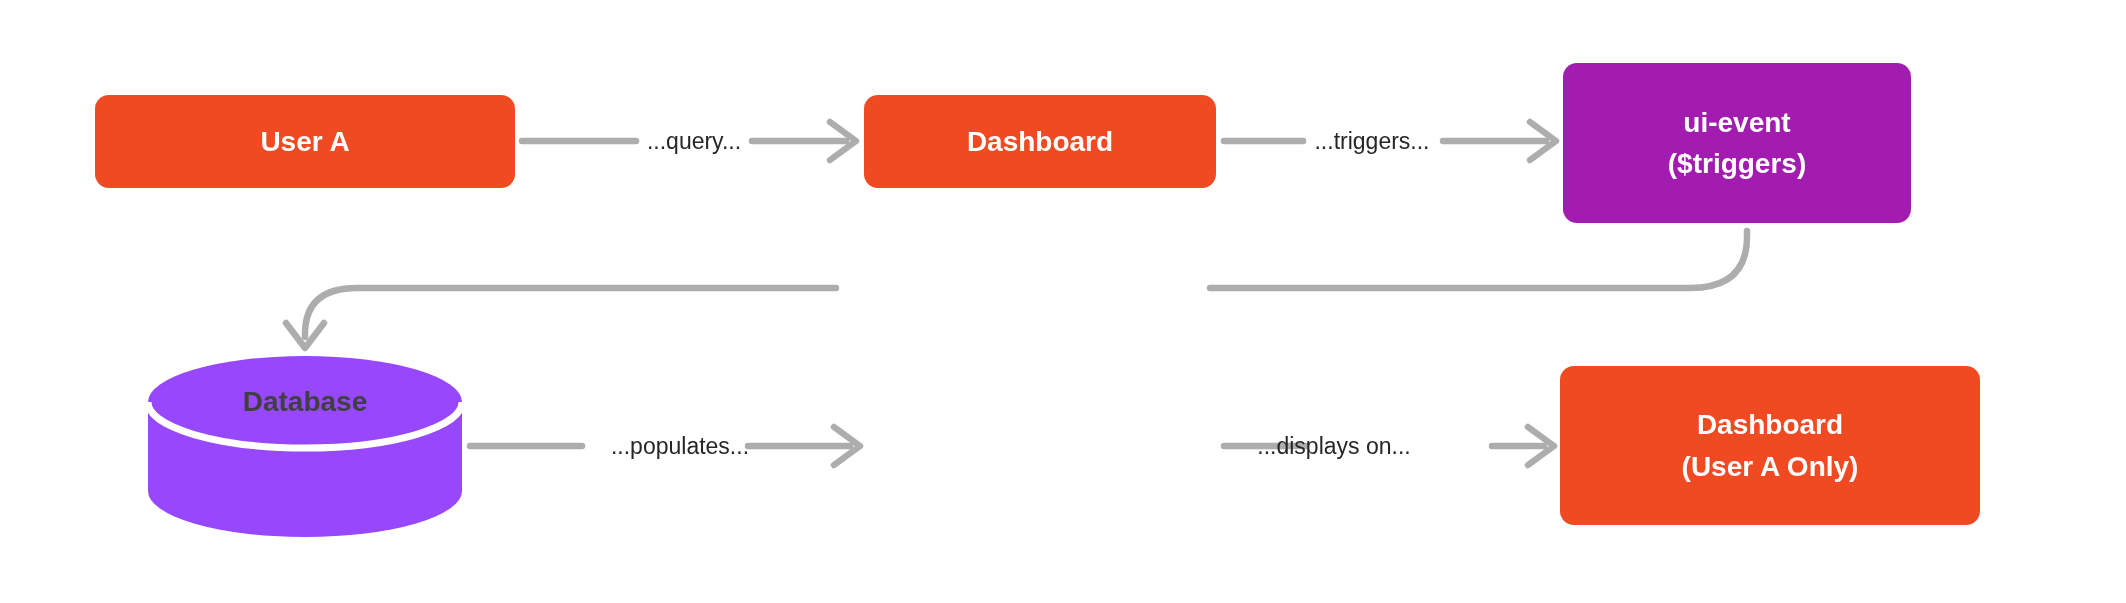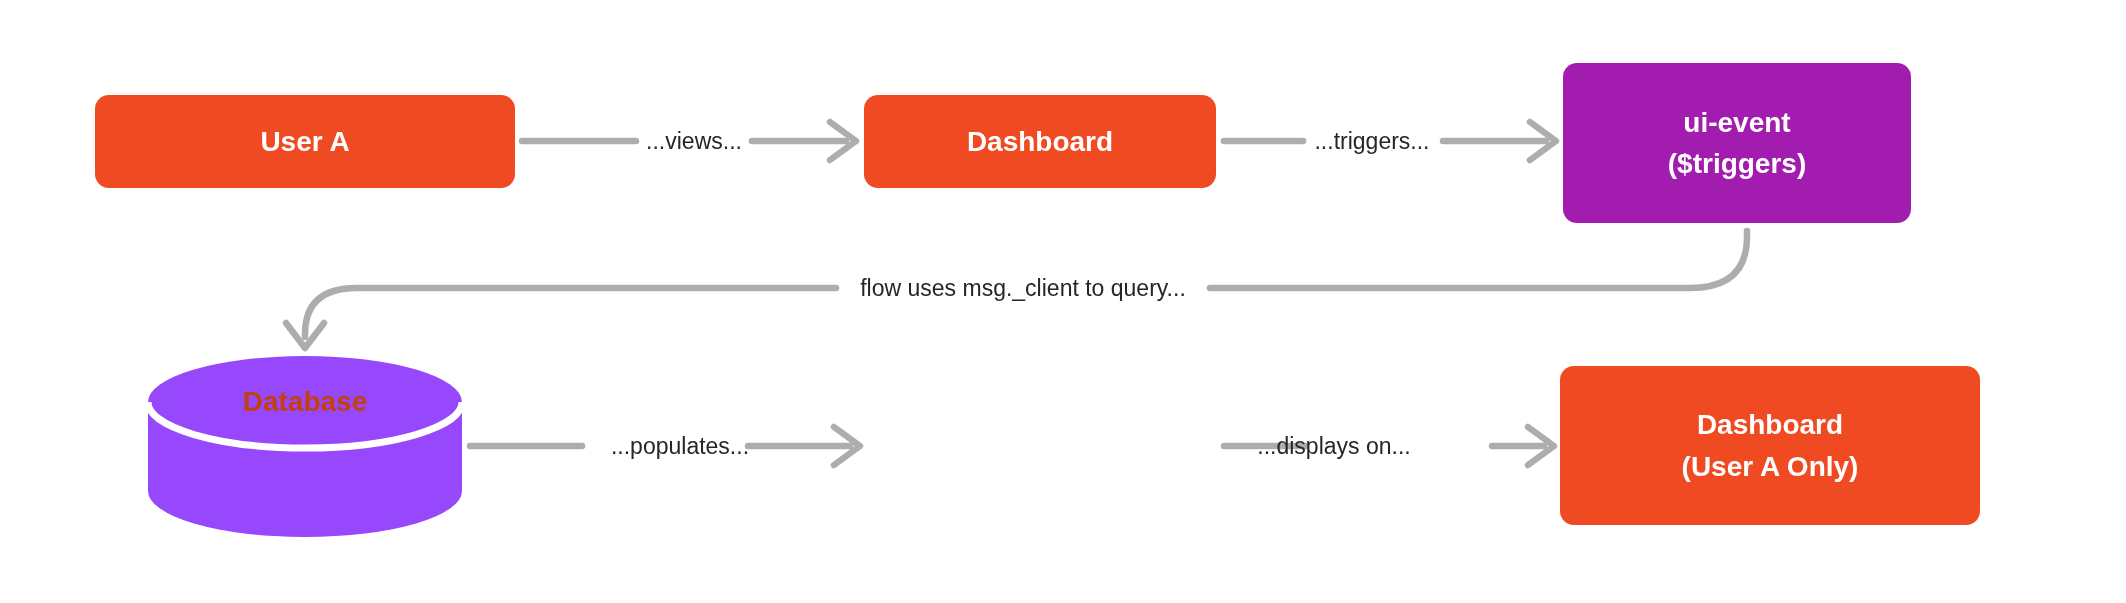--- a/index.html
+++ b/index.html
@@ -20,21 +20,21 @@
     position:absolute;
     display:flex;flex-direction:column;align-items:center;justify-content:center;
     color:#ffffff;font-size:28px;font-weight:600;line-height:1.48;
     text-align:center;border-radius:14px;
   }
   .orange{background:#F04A23;}
   .blue{background:#a21caf;}
   .db-label{
     position:absolute;left:148px;top:356px;width:314px;height:92px;
     display:flex;align-items:center;justify-content:center;
-    color:#c2410c;font-size:28px;font-weight:600;
+    color:#404040;font-size:28px;font-weight:600;
   }
   .edge-label{
     position:absolute;transform:translate(-50%,-50%);
     font-size:23px;color:#262626;white-space:nowrap;
   }
 </style>
 </head>
 <body>
 
 <div class="canvas">
@@ -83,19 +83,18 @@
   <div class="db-label">
     <span>Database</span>
   </div>
 
 
   <div class="node orange" style="left:1560px;top:366px;width:420px;height:159px;">
     <span>Dashboard</span>
     <span>(User A Only)</span>
   </div>
 
-  <div class="edge-label" style="left:694px;top:141px;">...views...</div>
+  <div class="edge-label" style="left:694px;top:141px;">...query...</div>
   <div class="edge-label" style="left:1372px;top:141px;">...triggers...</div>
-  <div class="edge-label" style="left:1023px;top:288px;">flow uses msg._client to query...</div>
   <div class="edge-label" style="left:680px;top:446px;">...populates...</div>
   <div class="edge-label" style="left:1334px;top:446px;">...displays on...</div>
 
 </div>
 
 </body></html>

